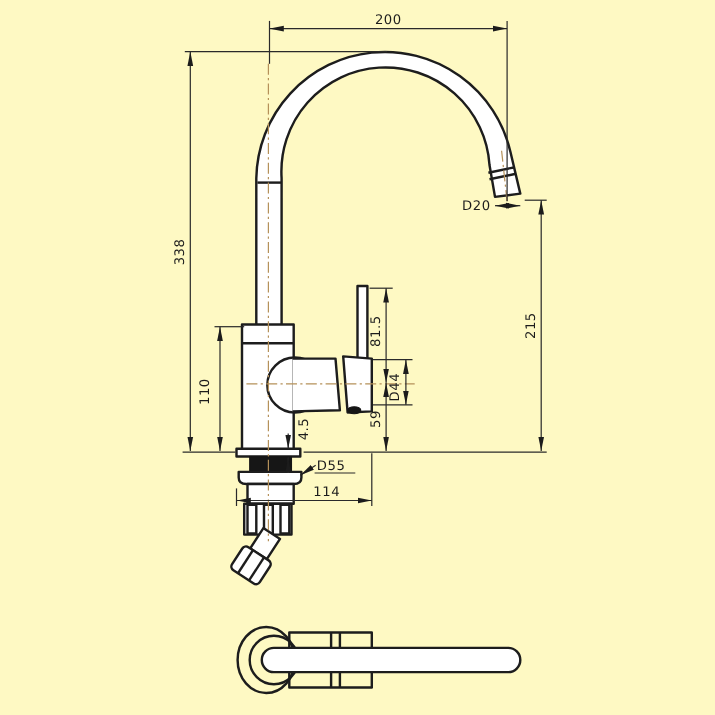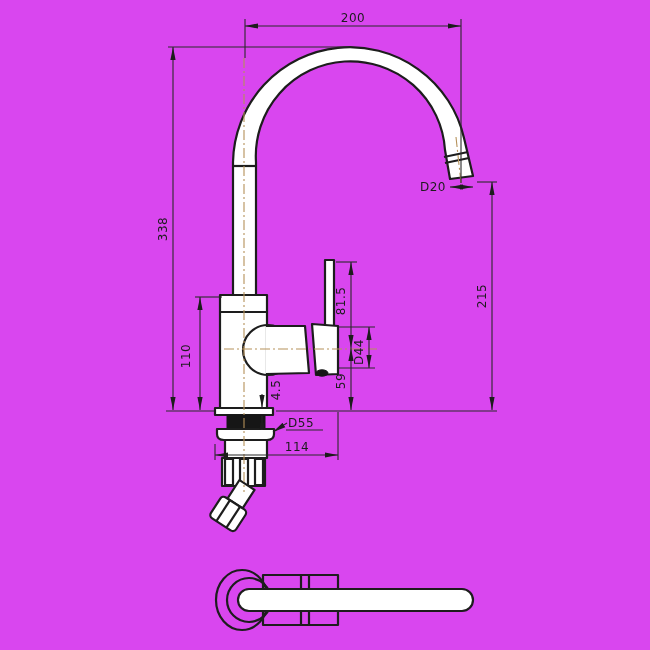--- a/index.html
+++ b/index.html
@@ -1,16 +1,16 @@
 <!DOCTYPE html>
 <html><head>
 <meta charset="utf-8">
 <style>
   html,body{margin:0;padding:0;background:#fff;}
-  #canvas{position:relative;width:650px;height:650px;background:#d946ef;overflow:hidden;
+  #canvas{position:relative;width:650px;height:650px;background:#fef9c3;overflow:hidden;
           font-family:"DejaVu Sans", "Liberation Sans", sans-serif;}
   svg{display:block;}
   .obj  {fill:none;stroke:#1d1d1d;stroke-width:2.2;stroke-linejoin:round;}
   .objf {fill:#ffffff;stroke:#1d1d1d;stroke-width:2.2;stroke-linejoin:round;}
   .solid{fill:#161616;stroke:#161616;stroke-width:1;}
   .thin {fill:none;stroke:#2a2a2a;stroke-width:1.1;}
   .cl   {fill:none;stroke:#b5915a;stroke-width:1.1;stroke-dasharray:10 3 2 3;}
   .dimtext{font-size:12px;fill:#1c1c1c;letter-spacing:0.5px;}
 </style>
 </head>

